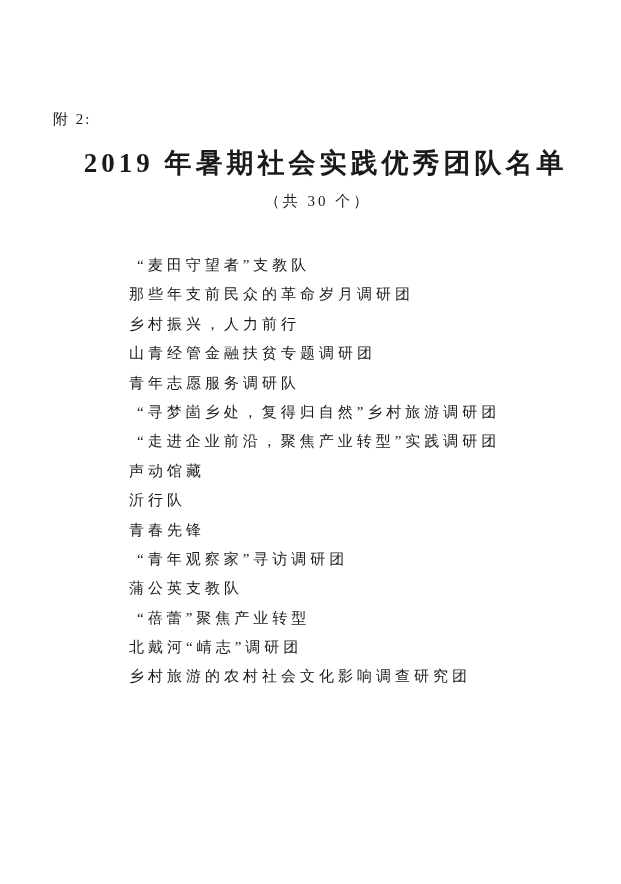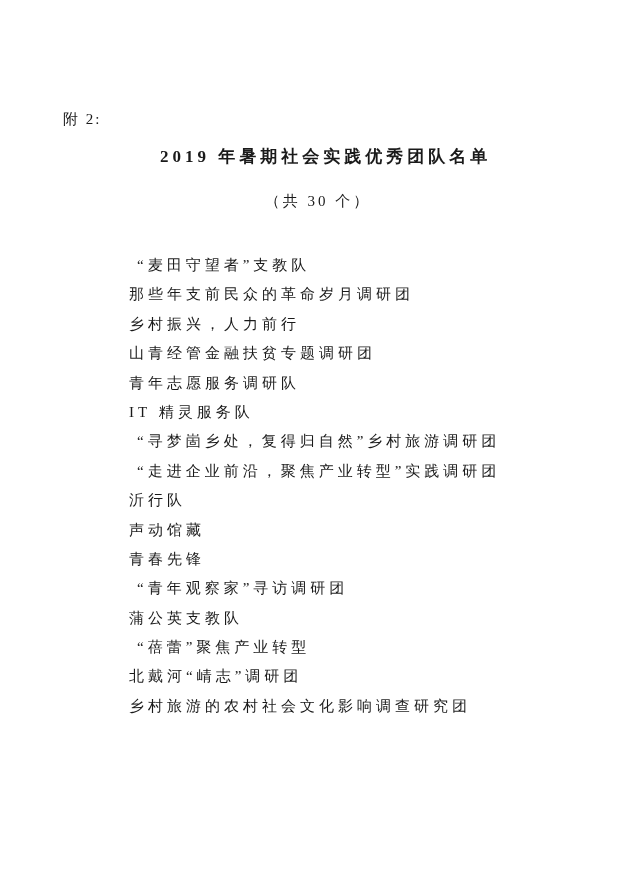--- a/index.html
+++ b/index.html
@@ -15,36 +15,36 @@
     color: #1a1a1a;
     overflow: hidden;
   }
   .page {
     position: absolute;
     inset: 0;
     background: #ffffff;
   }
   .attachment-label {
     position: absolute;
-    left: 63px;
+    left: 53px;
     top: 110px;
     font-size: 15px;
     letter-spacing: 2px;
     white-space: nowrap;
   }
   .doc-title {
     position: absolute;
     top: 145px;
     left: 0;
     width: 100%;
     box-sizing: border-box;
     padding-left: 30px;
     margin: 0;
     text-align: center;
-    font-size: 17px;
+    font-size: 27px;
     font-weight: bold;
     letter-spacing: 4px;
     white-space: nowrap;
   }
   .doc-subtitle {
     position: absolute;
     top: 192px;
     left: 0;
     width: 100%;
     box-sizing: border-box;
@@ -84,25 +84,24 @@
   <h1 class="doc-title">2019 年暑期社会实践优秀团队名单</h1>
 
   <div class="doc-subtitle">（共 30 个）</div>
 
   <ul class="team-list" id="team-list">
       <li class="quoted">“麦田守望者”支教队</li>
       <li>那些年支前民众的革命岁月调研团</li>
       <li>乡村振兴，人力前行</li>
       <li>山青经管金融扶贫专题调研团</li>
       <li>青年志愿服务调研队</li>
-      <li>IT 精灵服务队</li>
       <li class="quoted">“寻梦崮乡处，复得归自然”乡村旅游调研团</li>
       <li class="quoted">“走进企业前沿，聚焦产业转型”实践调研团</li>
+      <li>声动馆藏</li>
       <li>沂行队</li>
-      <li>声动馆藏</li>
       <li>青春先锋</li>
       <li class="quoted">“青年观察家”寻访调研团</li>
       <li>蒲公英支教队</li>
       <li class="quoted">“蓓蕾”聚焦产业转型</li>
       <li>北戴河“崝志”调研团</li>
       <li>乡村旅游的农村社会文化影响调查研究团</li>
     </ul>
 </div>
 
 </body></html>

